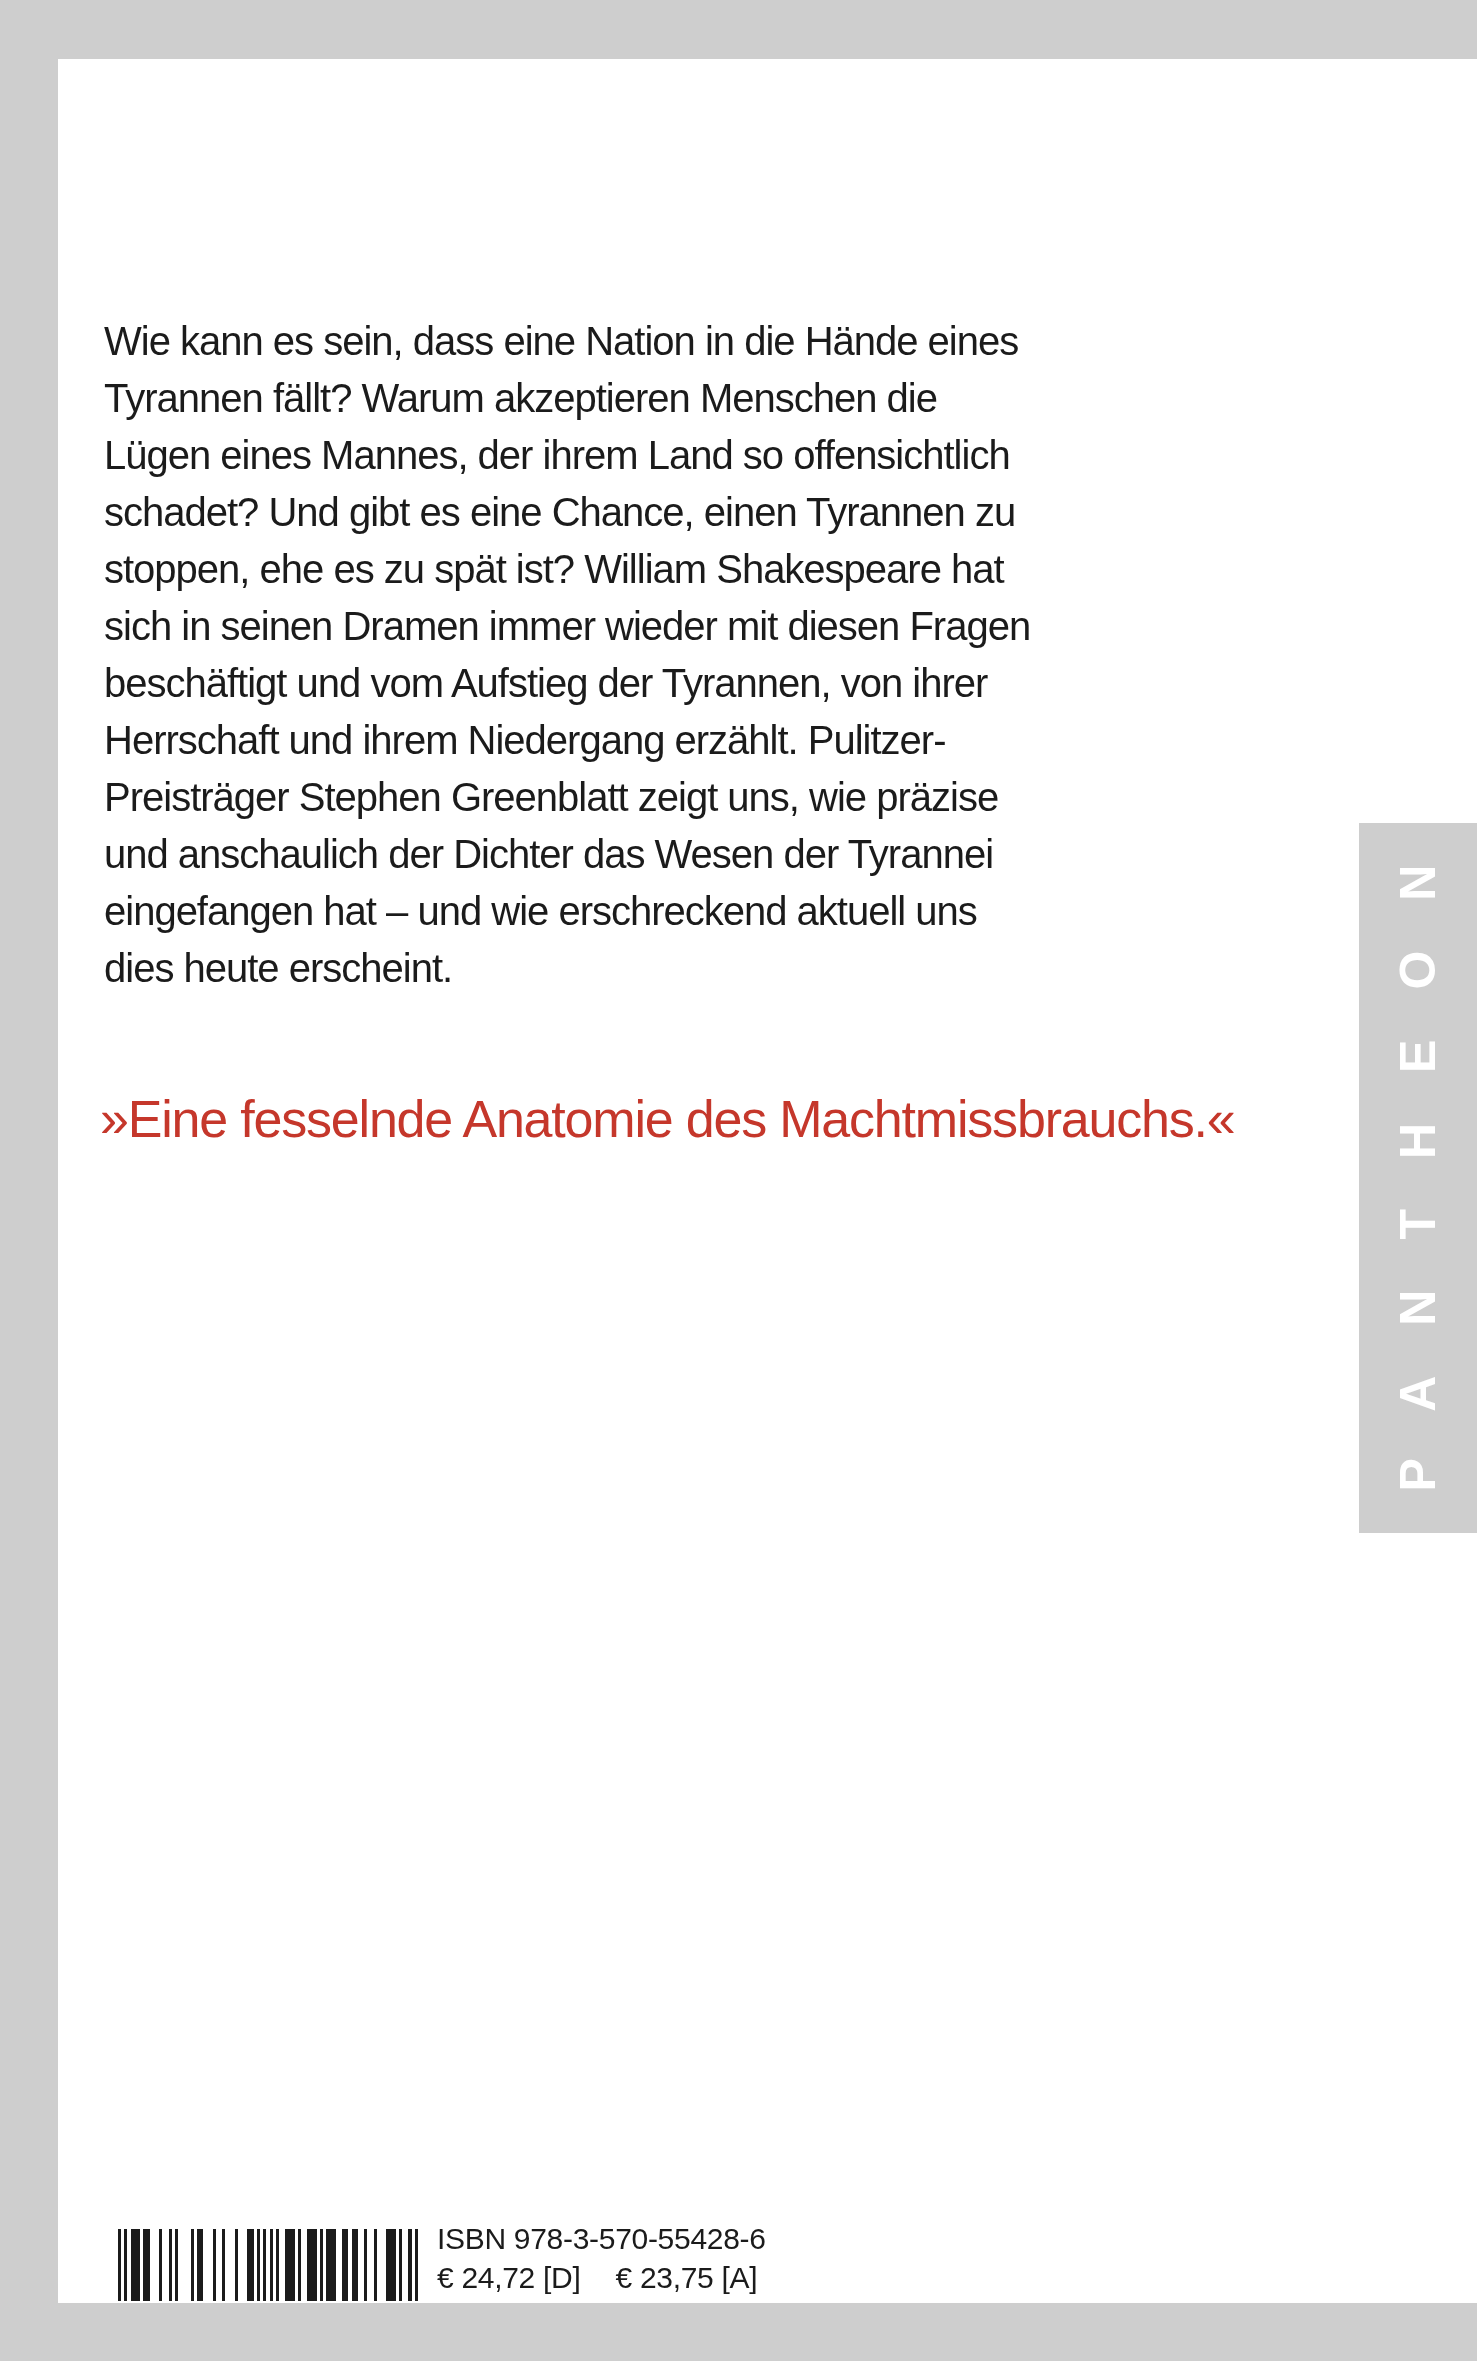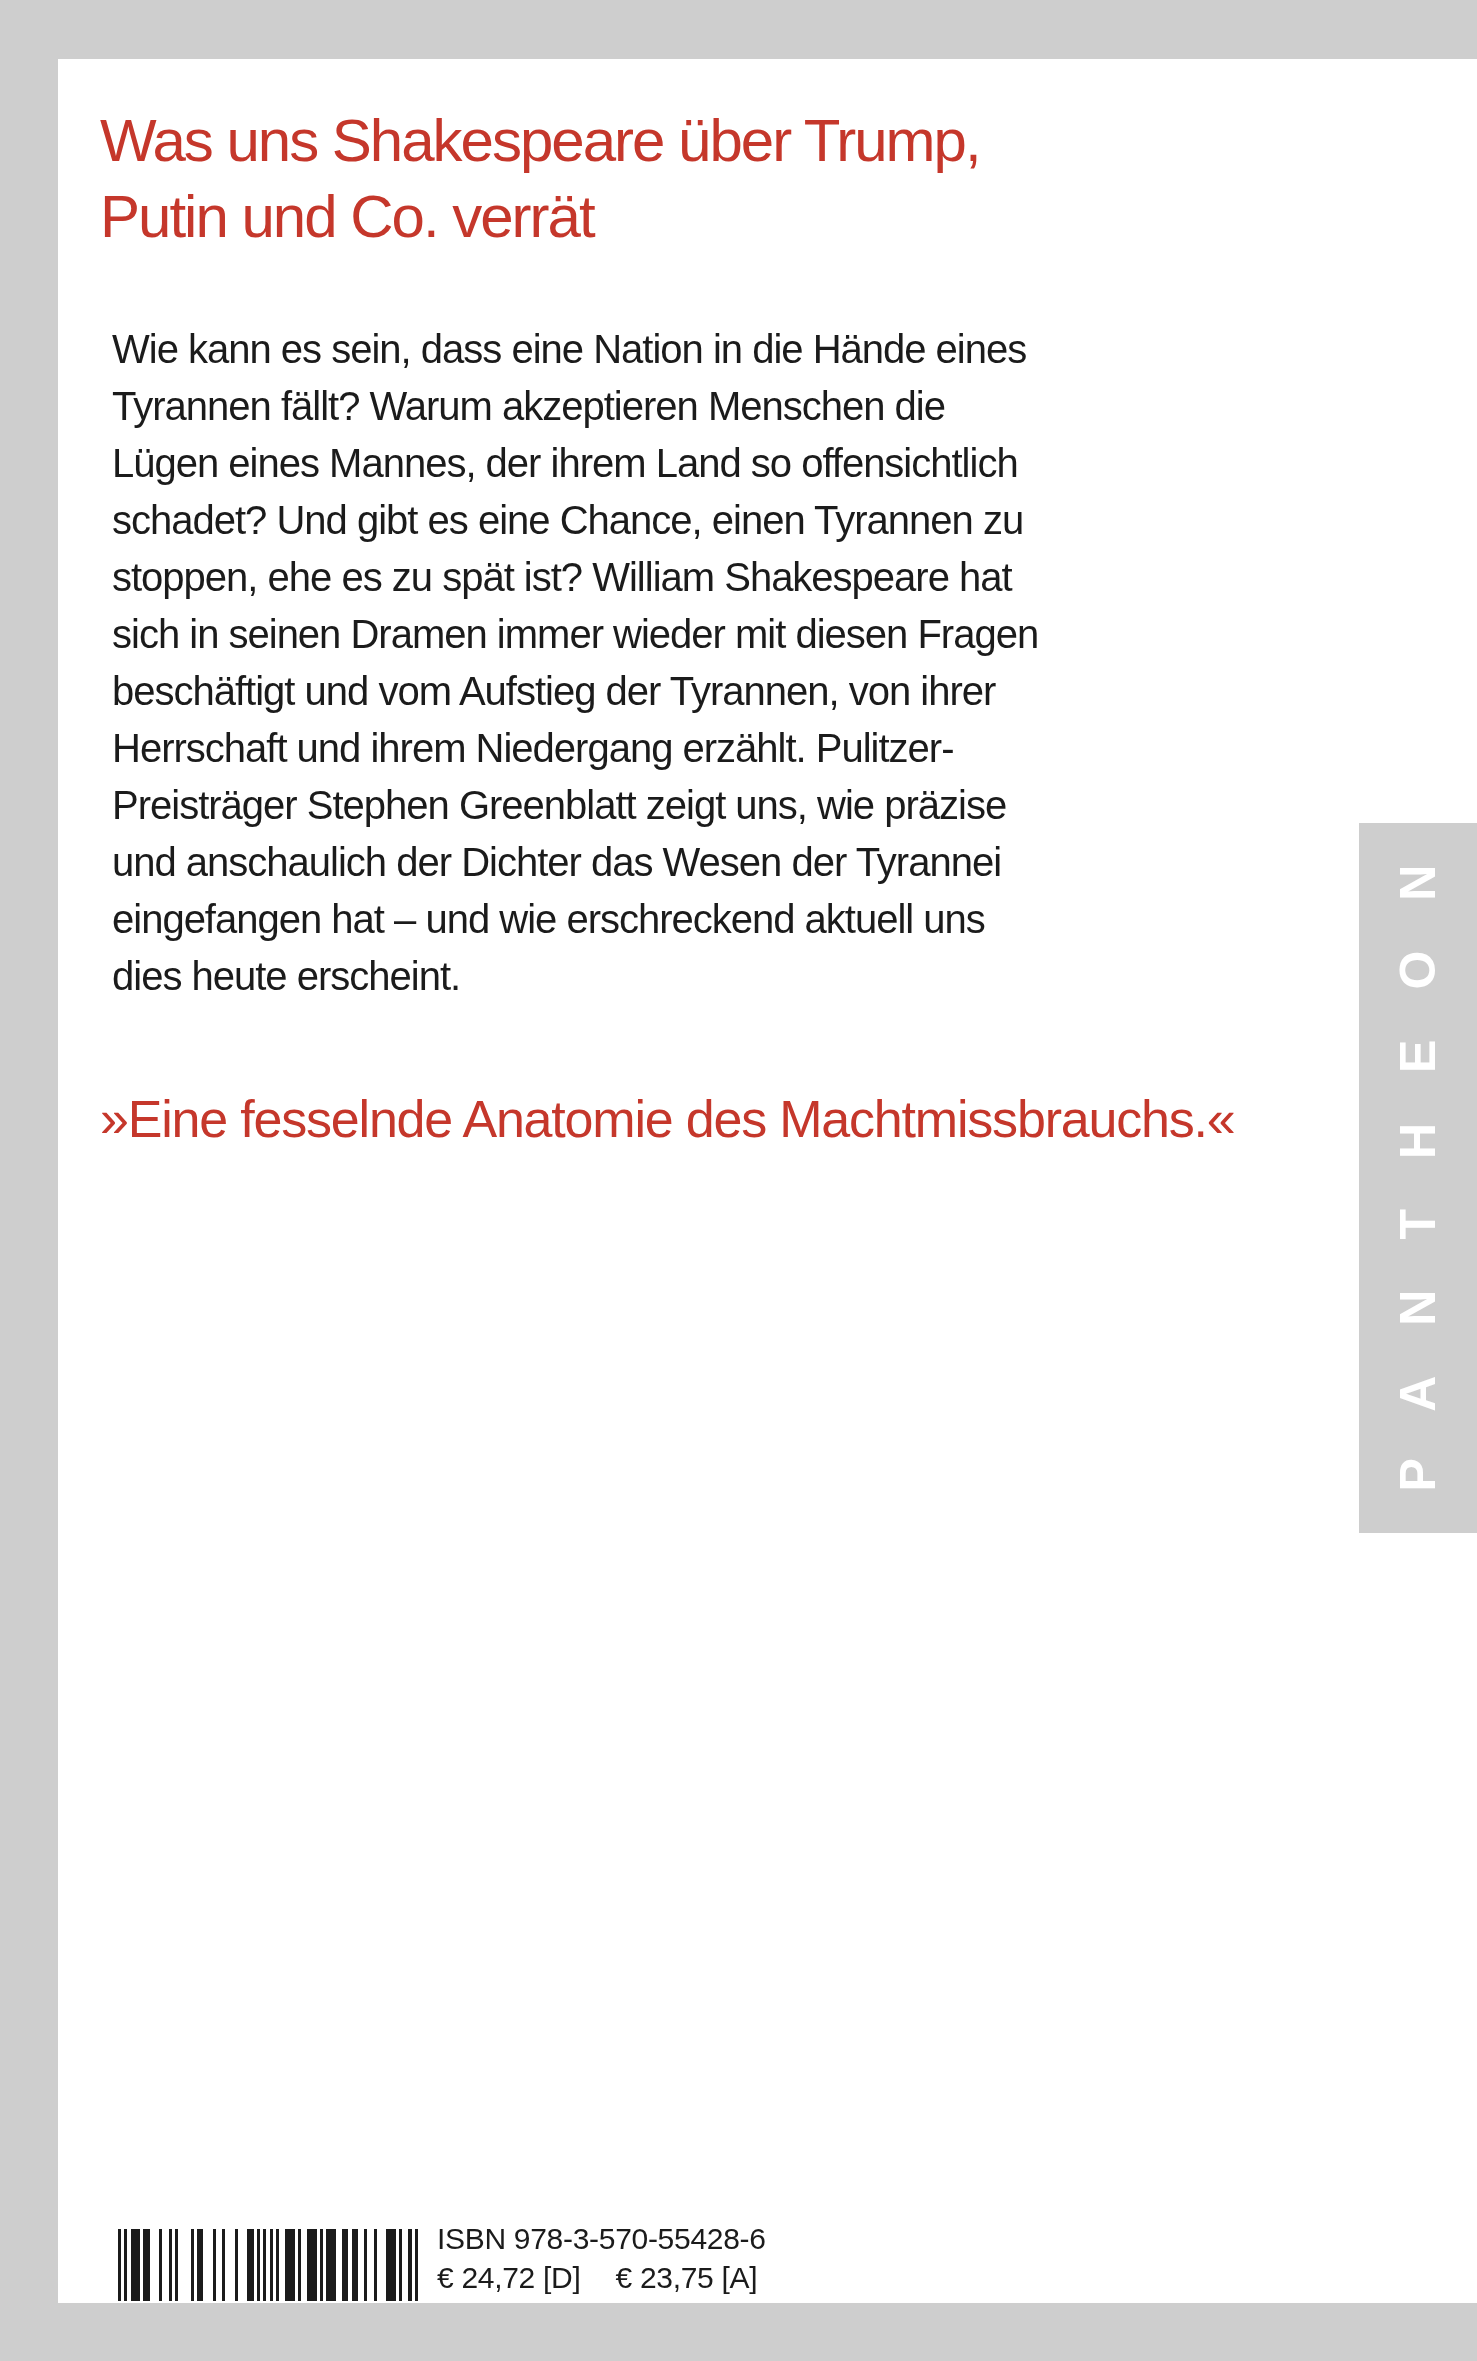--- a/index.html
+++ b/index.html
@@ -31,21 +31,21 @@
     line-height: 76px;
     font-weight: normal;
     letter-spacing: -2px;
     color: var(--accent-red, #c5372b);
     white-space: pre-line;
   }
   .blurb {
     position: absolute;
     left: 42px;
     top: 250px;
-    margin: 12px;
+    margin: 4px;
     font-size: 40px;
     line-height: 57px;
     letter-spacing: -1px;
     color: var(--text-black, #1b1b1b);
     white-space: pre-line;
   }
   .quote-block {
     position: absolute;
     left: 42px;
     top: 1034px;
@@ -108,22 +108,20 @@
     color: var(--text-black, #1b1b1b);
     white-space: nowrap;
   }
   .prices span + span { margin-left: 0.9em; }
 </style>
 </head>
 <body>
 
 <div class="cover-card">
 
-  <h1 class="title">Was uns Shakespeare über Trump,
-Putin und Co. verrät</h1>
 
   <p class="blurb">Wie kann es sein, dass eine Nation in die Hände eines
 Tyrannen fällt? Warum akzeptieren Menschen die
 Lügen eines Mannes, der ihrem Land so offensichtlich
 schadet? Und gibt es eine Chance, einen Tyrannen zu
 stoppen, ehe es zu spät ist? William Shakespeare hat
 sich in seinen Dramen immer wieder mit diesen Fragen
 beschäftigt und vom Aufstieg der Tyrannen, von ihrer
 Herrschaft und ihrem Niedergang erzählt. Pulitzer-
 Preisträger Stephen Greenblatt zeigt uns, wie präzise

